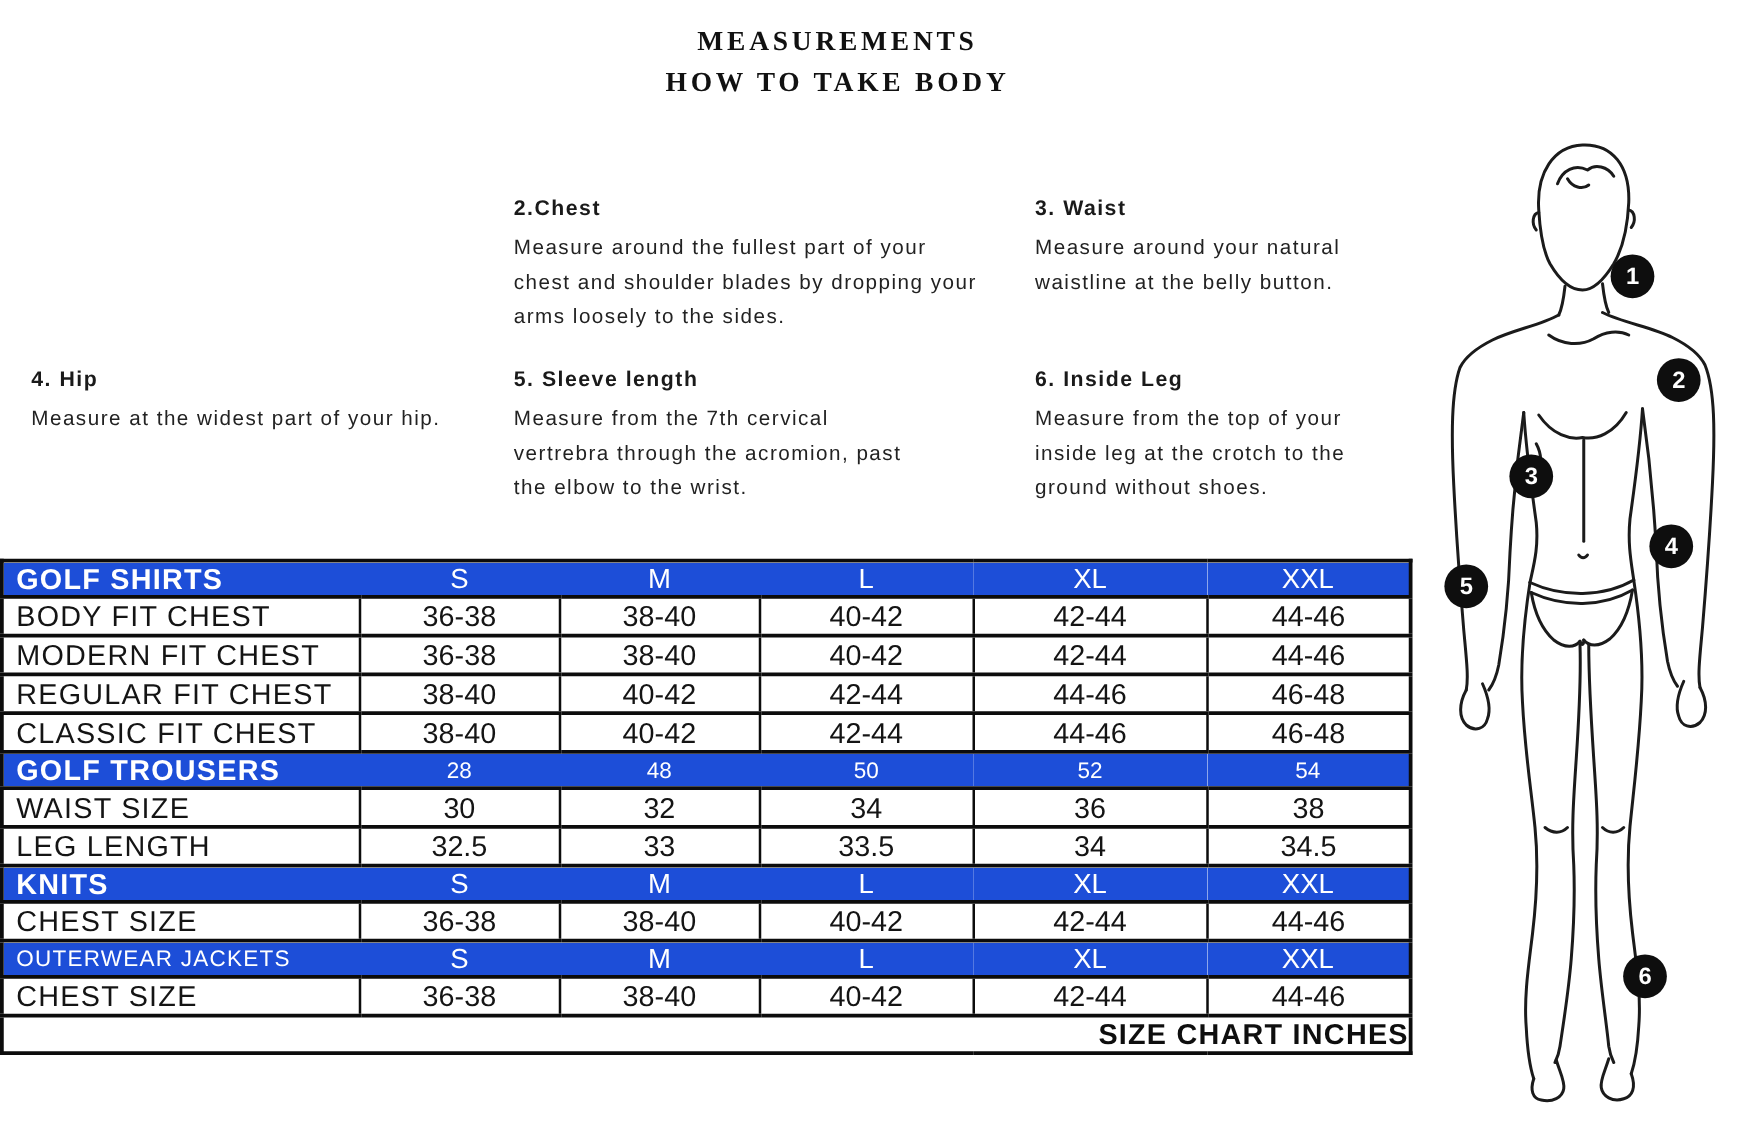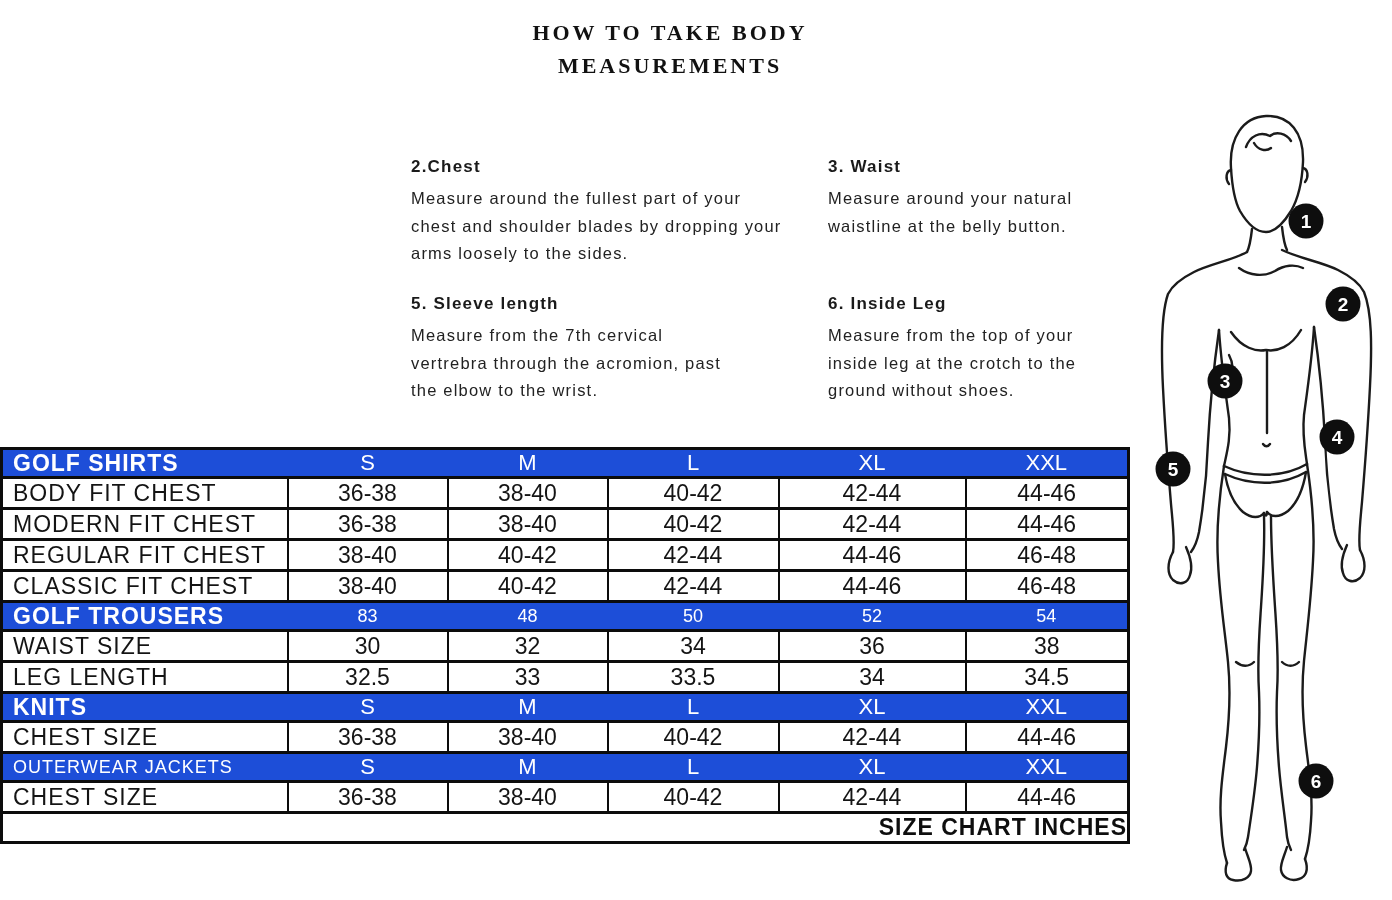--- a/index.html
+++ b/index.html
@@ -74,31 +74,35 @@
     fill:#ffffff; font-family:"Liberation Sans", sans-serif;
     font-size:19px; font-weight:bold; text-anchor:middle;
   }
 </style>
 </head>
 <body>
 
 <div id="page">
 
   <div class="title-wrap">
+    <div>MEASUREMENTS</div>
     <div>HOW TO TAKE BODY</div>
-    <div>MEASUREMENTS</div>
   </div>
 
   <div class="instr" id="instr-2">
     <h3>2.Chest</h3>
     <p>Measure around the fullest part of your chest and shoulder blades by dropping your arms loosely to the sides.</p>
   </div>
   <div class="instr" id="instr-3">
     <h3>3. Waist</h3>
     <p>Measure around your natural waistline at the belly button.</p>
+  </div>
+  <div class="instr" id="instr-4">
+    <h3>4. Hip</h3>
+    <p>Measure at the widest part of your hip.</p>
   </div>
   <div class="instr" id="instr-5">
     <h3>5. Sleeve length</h3>
     <p>Measure from the 7th cervical vertrebra through the acromion, past the elbow to the wrist.</p>
   </div>
   <div class="instr" id="instr-6">
     <h3>6. Inside Leg</h3>
     <p>Measure from the top of your inside leg at the crotch to the ground without shoes.</p>
   </div>
 
@@ -147,21 +151,21 @@
         <tr class="datarow">
           <td class="lbl">CLASSIC FIT CHEST</td>
           <td>38-40</td>
           <td>40-42</td>
           <td>42-44</td>
           <td>44-46</td>
           <td>46-48</td>
         </tr>
         <tr class="hdr">
           <td class="lbl">GOLF TROUSERS</td>
-          <td class="small-val">83</td>
+          <td class="small-val">28</td>
           <td class="small-val">48</td>
           <td class="small-val">50</td>
           <td class="small-val">52</td>
           <td class="small-val">54</td>
         </tr>
         <tr class="datarow">
           <td class="lbl">WAIST SIZE</td>
           <td>30</td>
           <td>32</td>
           <td>34</td>

